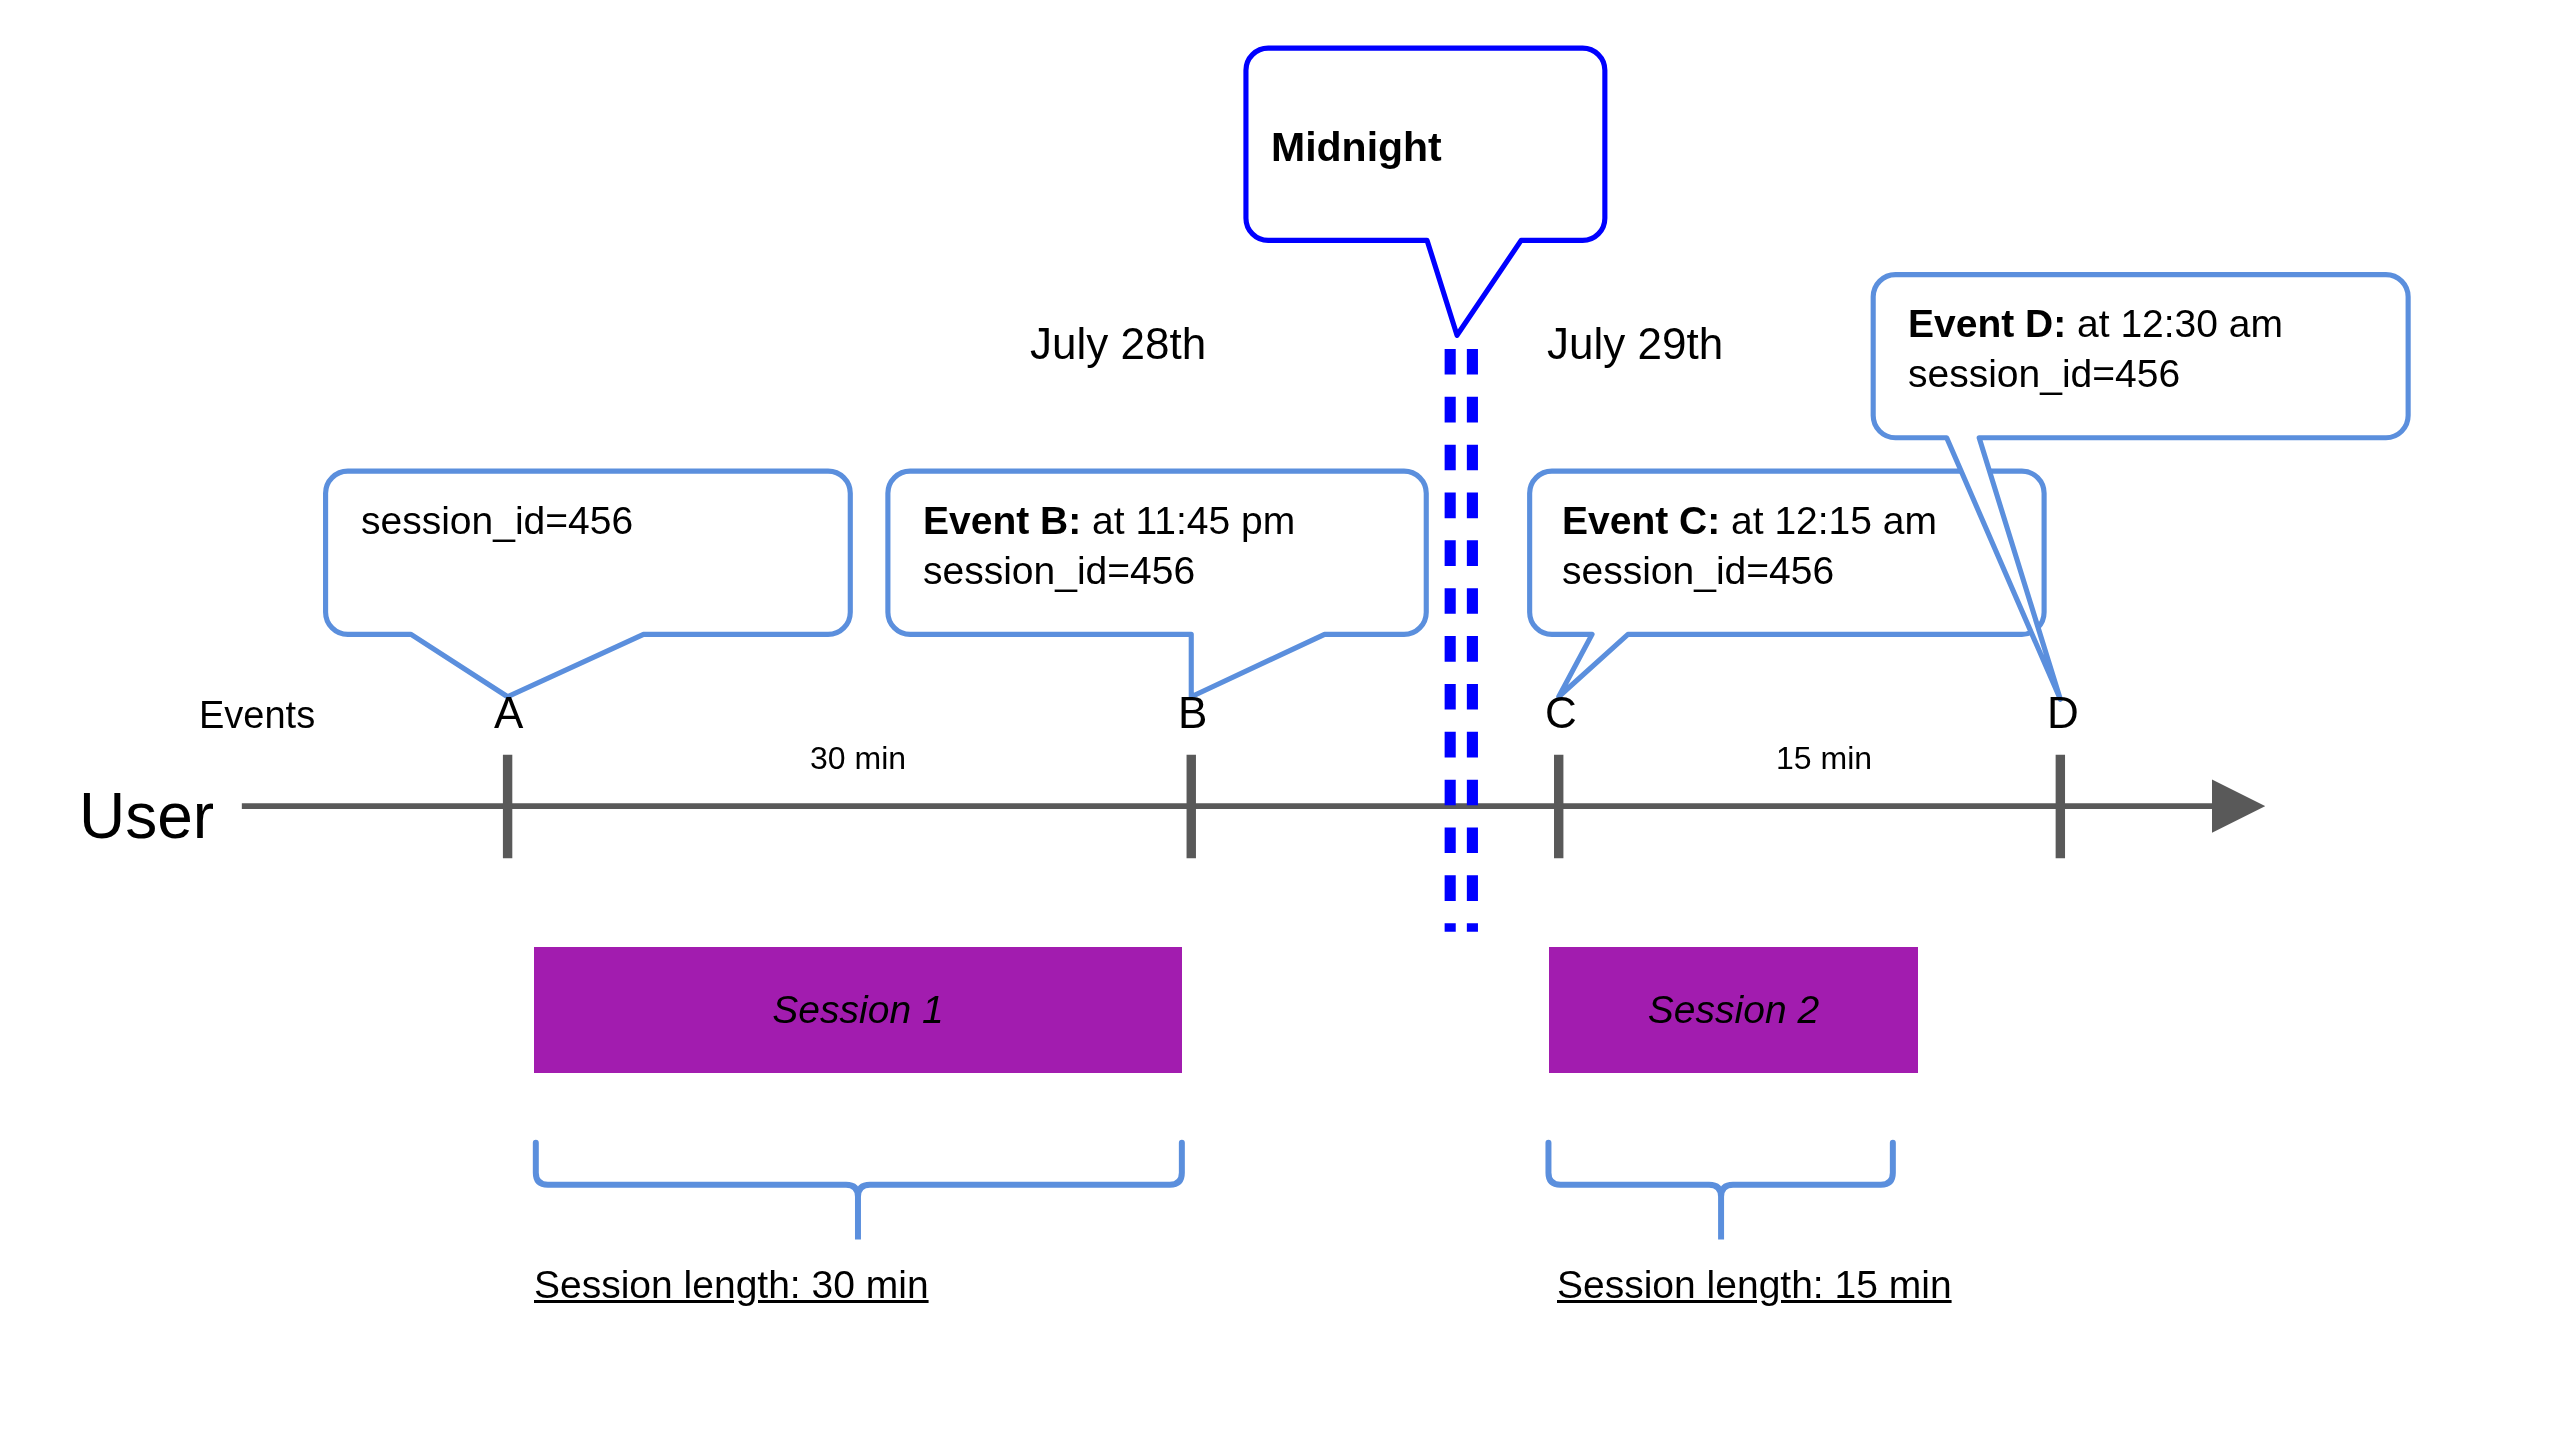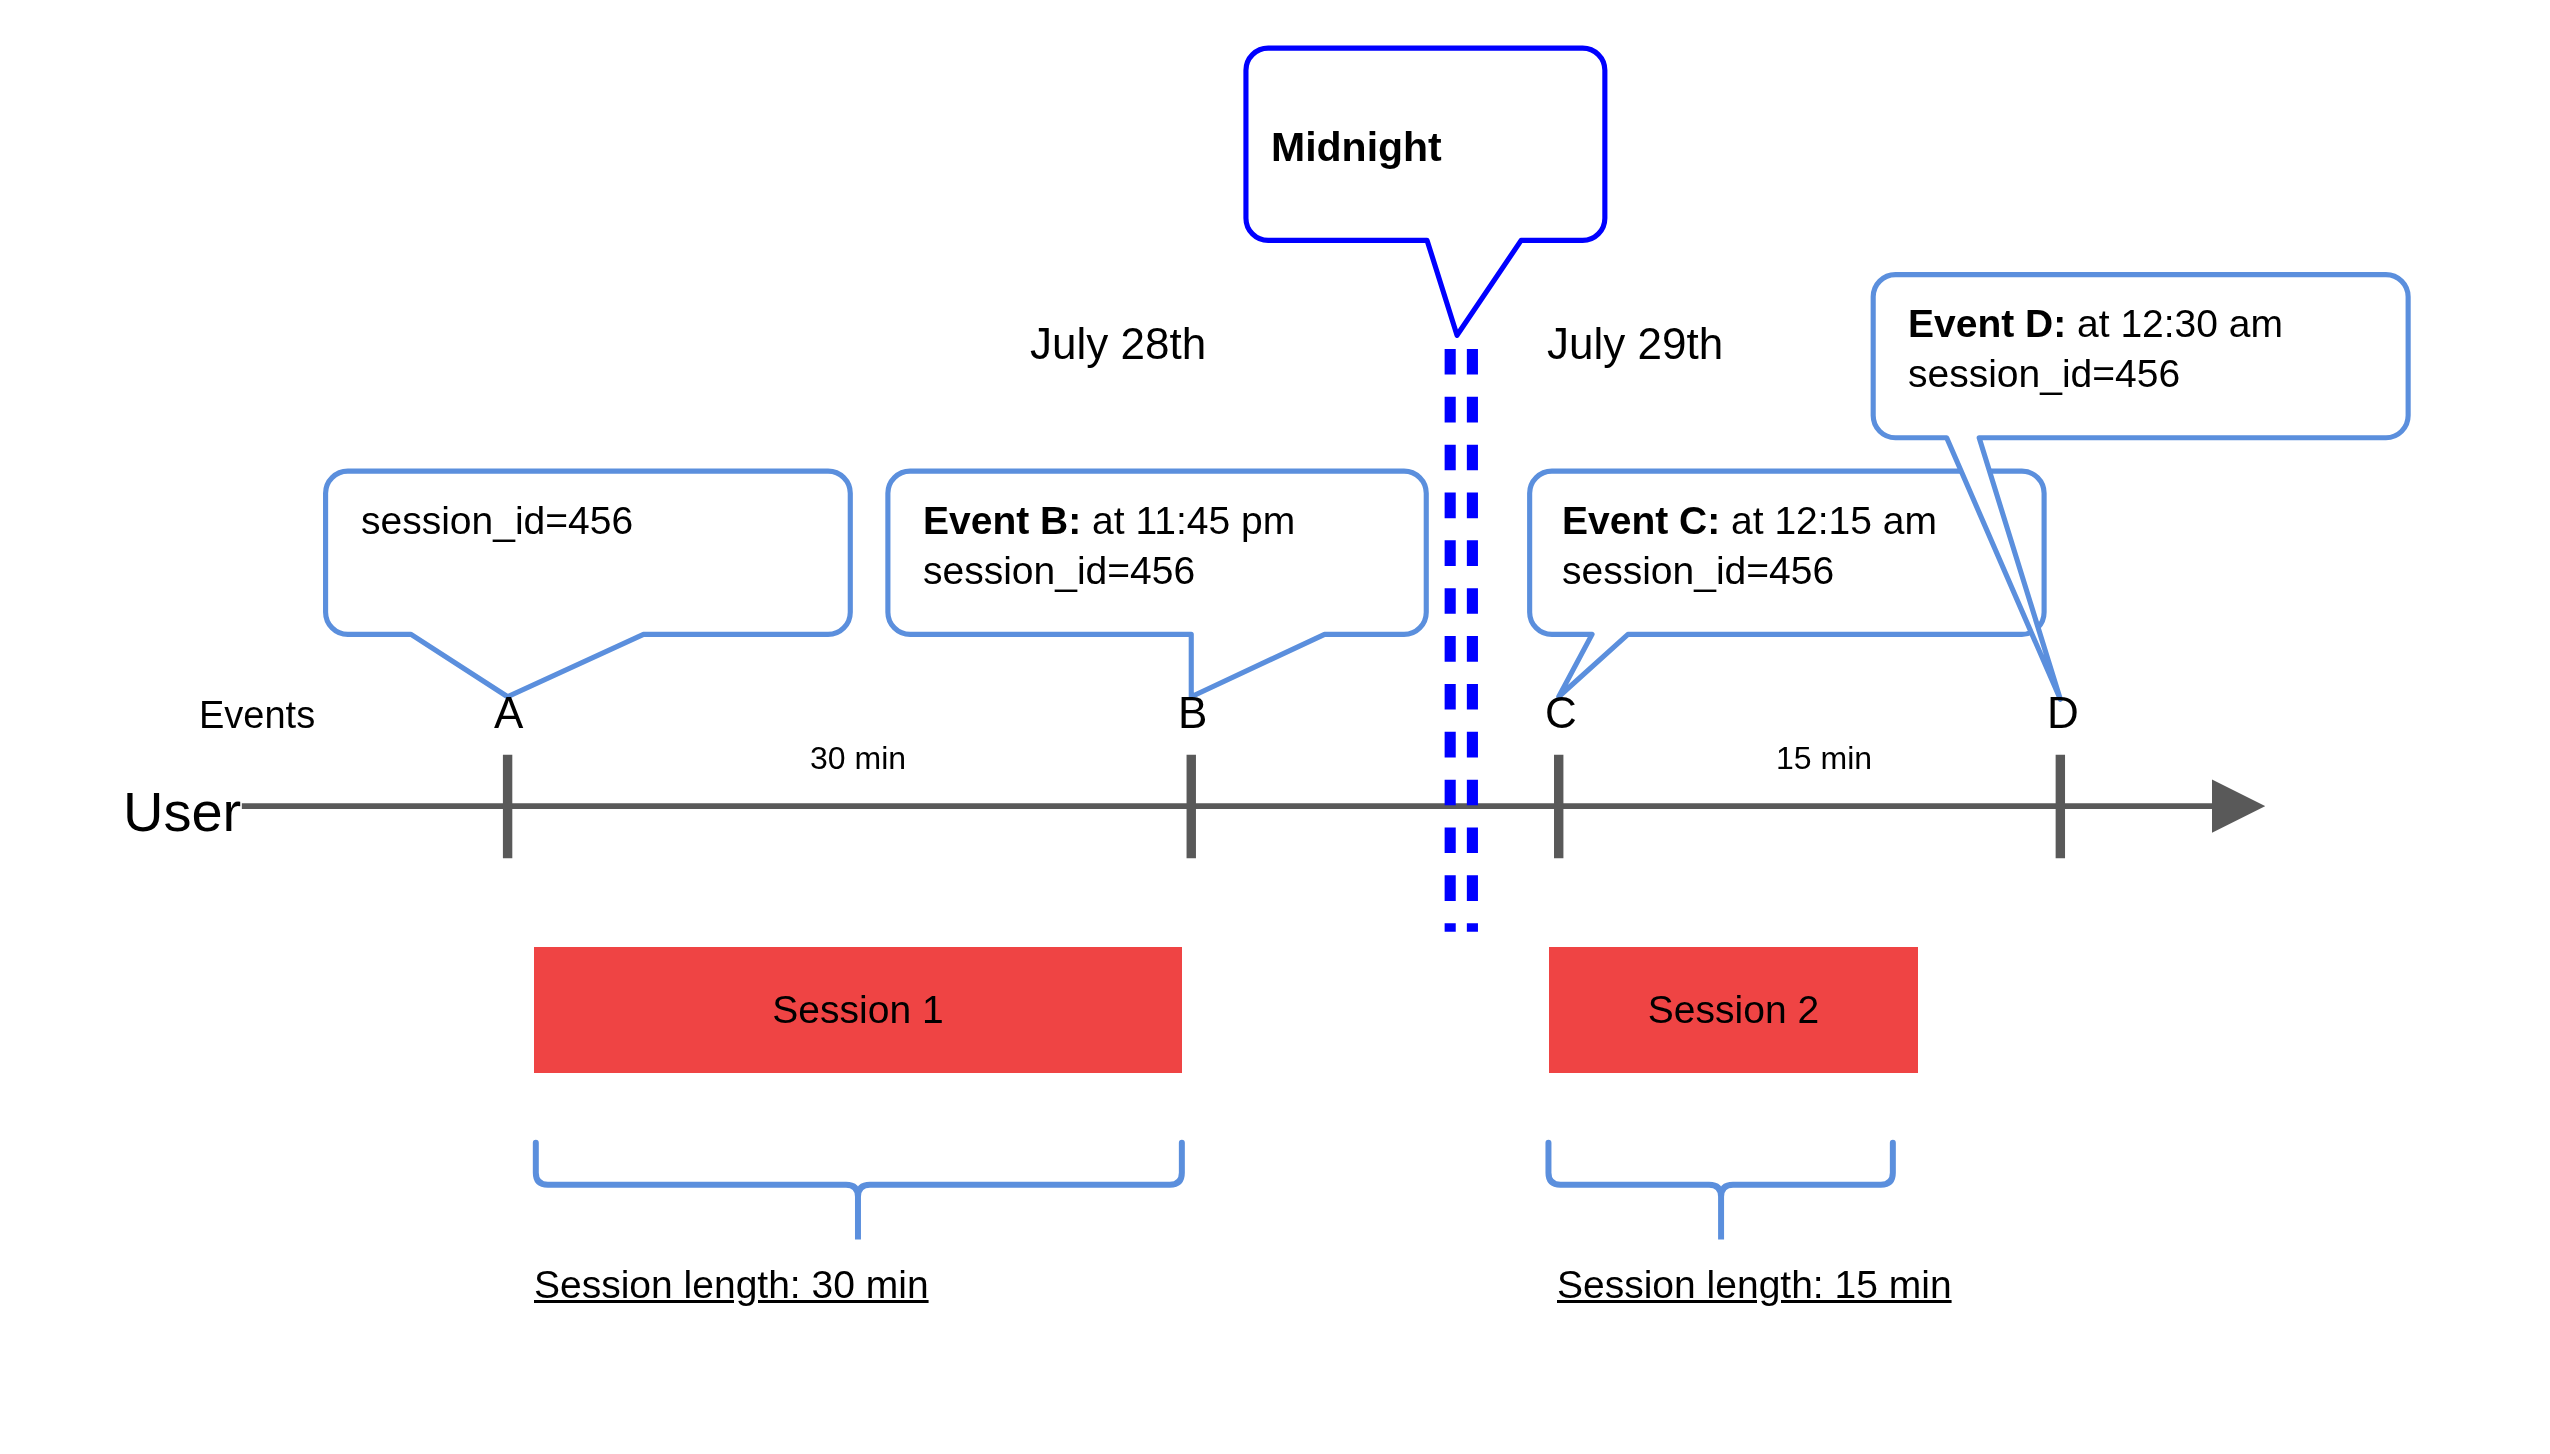--- a/index.html
+++ b/index.html
@@ -2,32 +2,32 @@
 <html style="font-size:13.7px"><head>
 <meta charset="utf-8">
 <style>
   html,body{margin:0;padding:0;background:#ffffff;}
   body{width:2550px;height:1455px;overflow:hidden;font-family:"Liberation Sans",sans-serif;}
   #stage{position:relative;width:2550px;height:1455px;background:#ffffff;}
   svg.layer{position:absolute;left:0;top:0;width:2550px;height:1455px;overflow:visible;}
   .txt{position:absolute;color:#000000;white-space:nowrap;font-family:"Liberation Sans",sans-serif;}
 
   .lbl-events{font-size:38px;}
-  .lbl-user{font-size:56px;margin-left:44px;}
+  .lbl-user{font-size:64px;}
   .lbl-marker{font-size:44px;}
   .lbl-date{font-size:44px;}
   .lbl-dur{font-size:32px;}
   .lbl-session{font-size:39px;}
   .lbl-seslen{font-size:39px;text-decoration:underline;}
   .lbl-midnight{font-size:41px;font-weight:bold;}
 
   .callout-text{position:absolute;font-size:39px;line-height:50px;color:#000;}
   .callout-text b{font-weight:bold;}
 
-  .sessionbox{position:absolute;background:#ef4444;}
+  .sessionbox{position:absolute;background:#a21caf;font-style:italic;}
   .sessionbox span{position:absolute;left:0;right:0;text-align:center;}
 </style>
 </head>
 <body>
 
 <div id="stage">
 
   <svg class="layer" viewBox="0 0 2984 1702">
     <defs>
       <marker id="arrowhead" markerWidth="9" markerHeight="9" refX="1" refY="4.5" orient="auto">

